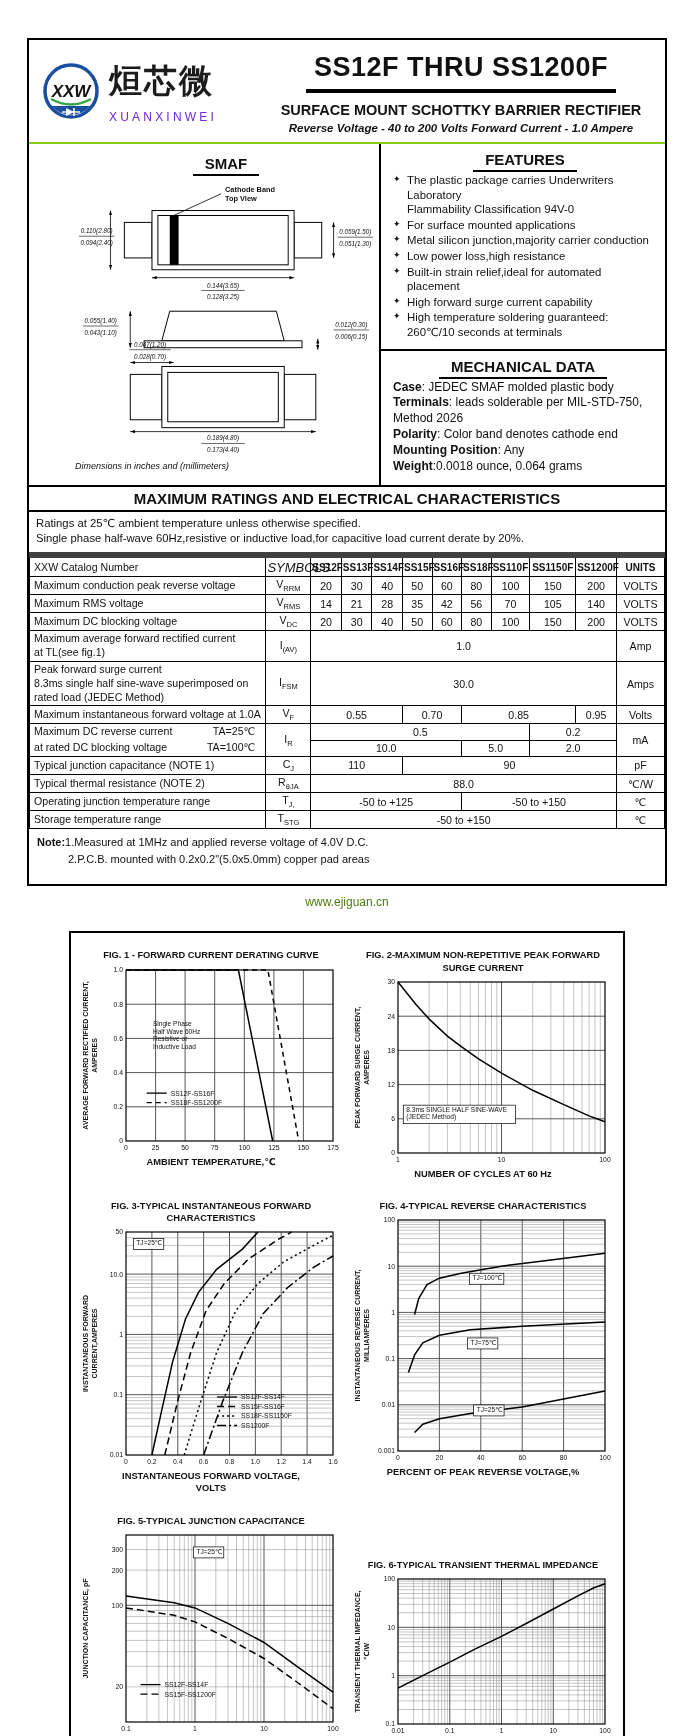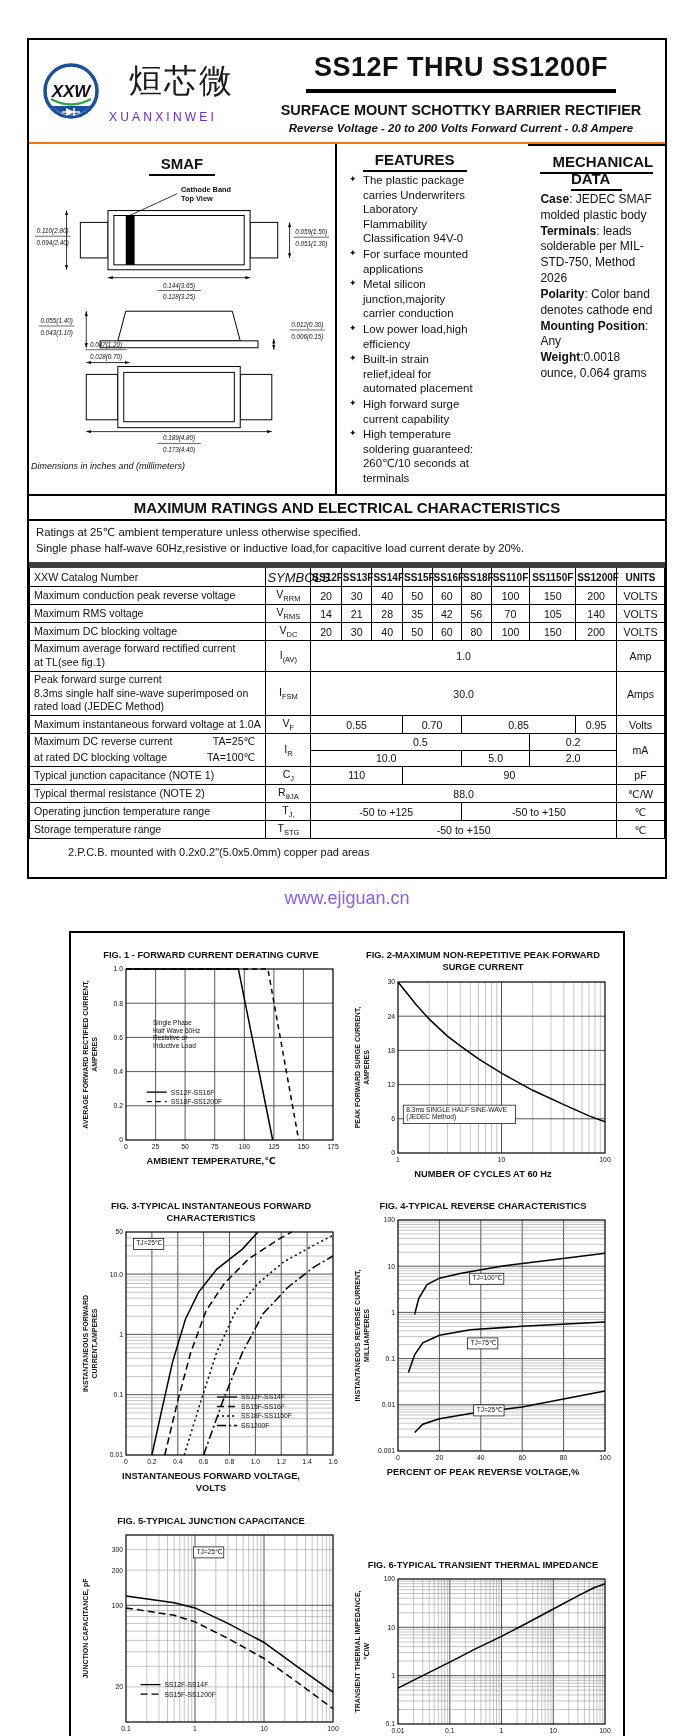--- a/index.html
+++ b/index.html
@@ -2,29 +2,29 @@
 <html><head>
 <meta charset="utf-8">
 <style>
 *{margin:0;padding:0;box-sizing:border-box;}
 html,body{background:#fff;}
 body{width:694px;height:1736px;overflow:hidden;font-family:"Liberation Sans","DejaVu Sans",sans-serif;color:#111;}
 .page1{margin:38px 27px 0;border:2px solid #000;background:#fff;}
 .p1-header{display:flex;align-items:center;padding:12px 10px 8px;}
 .logo{width:228px;display:flex;align-items:center;gap:6px;}
 .logo-txt{display:flex;flex-direction:column;line-height:1;}
-.logo-cn{font-size:33px;font-weight:normal;color:#1b1b1b;letter-spacing:2px;margin-left:20px;}
+.logo-cn{font-size:33px;font-weight:bold;color:#1b1b1b;letter-spacing:2px;}
 .logo-en{font-size:12px;color:#6d28d9;letter-spacing:3.2px;margin-top:14px;}
 .titleblock{flex:1;text-align:center;}
 .doc-title{font-size:27px;font-weight:bold;letter-spacing:.5px;display:inline-block;border-bottom:4px solid #000;padding:0 8px 6px;}
 .doc-sub{font-size:14.5px;font-weight:bold;margin-top:9px;}
 .doc-tag{font-size:11.5px;font-style:italic;margin-top:4px;font-weight:bold;}
-.p1-mid{display:flex;border-top:2px solid #f97316;}
+.p1-mid{display:flex;border-top:2px solid #84cc16;padding-left:44px;}
 .colL{width:306px;padding:4px 2px 2px;}
-.colR{flex:1;border-left:2px solid #000;display:flex;flex-direction:row;gap:40px;}
+.colR{flex:1;border-left:2px solid #000;display:flex;flex-direction:column;}
 .sec-title{text-align:center;font-weight:bold;font-size:15px;margin:7px 0 5px;}
 .sec-title span{border-bottom:2px solid #000;padding:0 12px 2px;}
 .features{padding:0 8px 8px 12px;}
 .feat-item{display:flex;font-size:11.4px;line-height:1.28;margin:1px 0;}
 .feat-item .bullet{width:14px;flex:none;font-size:9px;padding-top:1px;}
 .mech{border-top:2px solid #000;padding:0 12px 10px;flex:1;}
 .mech-item{font-size:12px;line-height:1.32;}
 .draw-cap{font-size:9px;font-style:italic;text-align:left;margin:4px 0 4px;}
 .band{border-top:2px solid #000;border-bottom:2px solid #000;text-align:center;font-weight:bold;font-size:15px;padding:3px 0;}
 .conds{font-size:11.3px;padding:4px 7px 5px;line-height:1.4;}
@@ -33,21 +33,21 @@
 .ratings th{font-weight:bold;font-size:10px;}
 .ratings th.lblcol{text-align:left;padding:3px 4px;font-size:10.6px;font-weight:normal;}
 .ratings td.lblcol{text-align:left;padding:1px 4px;line-height:1.3;}
 .ratings th.symhead{font-style:italic;font-weight:normal;font-size:13px;}
 .ratings td.nb{border-bottom:none;}
 .ratings td.nt{border-top:none;}
 .ratings sub{font-size:7.5px;}
 .lr{display:flex;justify-content:space-between;padding-right:6px;}
 .notes{font-size:11px;padding:5px 8px 16px;line-height:1.55;}
 .notes .l2{padding-left:31px;}
-.site{text-align:center;font-size:18px;margin-top:9px;color:#8b5cf6;}
+.site{text-align:center;font-size:12px;margin-top:9px;color:#4d7c0f;}
 .page2{margin:22px auto 0;width:556px;border:2px solid #000;background:#fff;}
 .p2-title{font-size:16.5px;font-weight:bold;text-align:center;padding:7px 0 6px;border-bottom:2px solid #000;letter-spacing:.3px;}
 .figs{display:grid;grid-template-columns:1fr 1fr;padding:16px 4px 12px;row-gap:20px;}
 .fig{display:flex;flex-direction:column;align-items:center;}
 .ftitle{font-size:9.3px;font-weight:bold;text-align:center;line-height:1.3;margin-bottom:2px;}
 .fxlabel{font-size:9.3px;font-weight:bold;text-align:center;margin-top:1px;line-height:1.25;}
 .fig-6{margin-top:44px;}
 svg text{font-family:"Liberation Sans","DejaVu Sans",sans-serif;fill:#111;}
 .pkg-dim{font-size:6.4px;font-style:italic;}
 .pkg-note{font-size:7.5px;font-weight:bold;}
@@ -71,21 +71,21 @@
         </g>
       </svg>
       <div class="logo-txt">
         <span class="logo-cn">烜芯微</span>
         <span class="logo-en">XUANXINWEI</span>
       </div>
     </div>
     <div class="titleblock">
       <div class="doc-title">SS12F THRU SS1200F</div>
       <div class="doc-sub">SURFACE MOUNT SCHOTTKY BARRIER RECTIFIER</div>
-      <div class="doc-tag">Reverse Voltage - 20 to 200 Volts    Forward Current - 0.8 Ampere</div>
+      <div class="doc-tag">Reverse Voltage - 40 to 200 Volts    Forward Current - 1.0 Ampere</div>
     </div>
   </div>
 
   <div class="p1-mid">
     <div class="colL">
       <div class="sec-title"><span>SMAF</span></div>
       <svg width="100%" viewBox="0 0 306 280">
         <defs>
           <marker id="arr" markerWidth="7" markerHeight="5" refX="6" refY="2" orient="auto-start-reverse">
             <path d="M0,0 L6,2 L0,4 Z" fill="#000"></path>
@@ -151,21 +151,21 @@
             <div class="feat-item">
               <span class="bullet">✦</span>
               <span>For surface mounted applications</span>
             </div>
             <div class="feat-item">
               <span class="bullet">✦</span>
               <span>Metal silicon junction,majority carrier conduction</span>
             </div>
             <div class="feat-item">
               <span class="bullet">✦</span>
-              <span>Low power load,high efficiency</span>
+              <span>Low power loss,high resistance</span>
             </div>
             <div class="feat-item">
               <span class="bullet">✦</span>
               <span>Built-in strain relief,ideal for automated placement</span>
             </div>
             <div class="feat-item">
               <span class="bullet">✦</span>
               <span>High forward surge current capability</span>
             </div>
             <div class="feat-item">
@@ -334,20 +334,21 @@
         <tr>
           <td class="lblcol">Storage temperature range</td>
           <td>T<sub>STG</sub></td>
           <td colspan="9">-50 to +150</td>
           <td>℃</td>
         </tr>
       </tbody>
   </table>
 
   <div class="notes">
+    <div><b>Note:</b><span>1.Measured at 1MHz and applied reverse voltage of 4.0V D.C.</span></div>
     <div class="l2">2.P.C.B. mounted with 0.2x0.2"(5.0x5.0mm) copper pad areas</div>
   </div>
 </div>
 
 <div class="site">www.ejiguan.cn</div>
 
 <div class="page2">
   <div class="figs" id="charts-grid">
       <figure class="fig fig-1">
         <figcaption class="ftitle">FIG. 1 - FORWARD CURRENT DERATING CURVE</figcaption>

